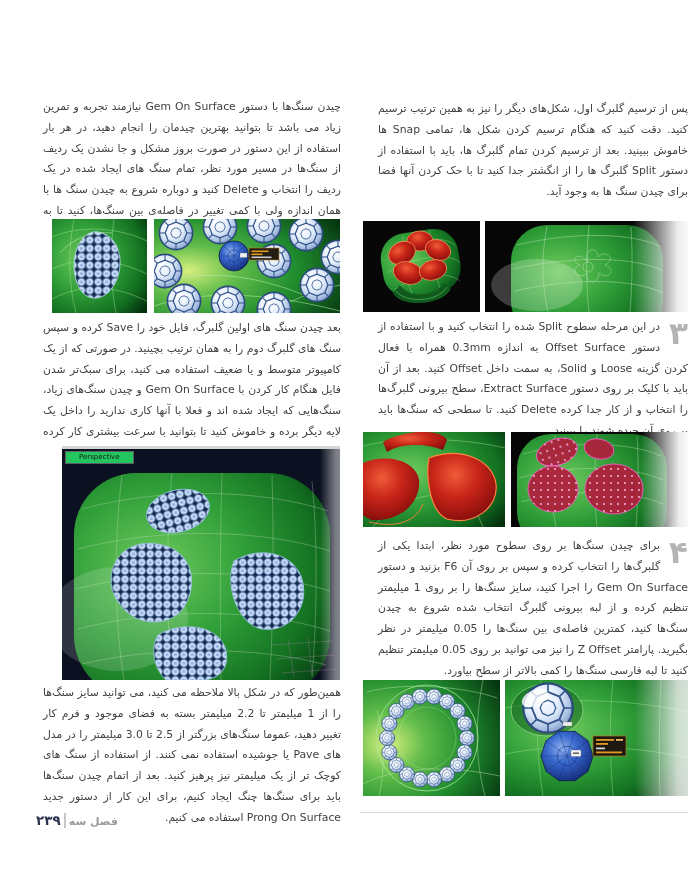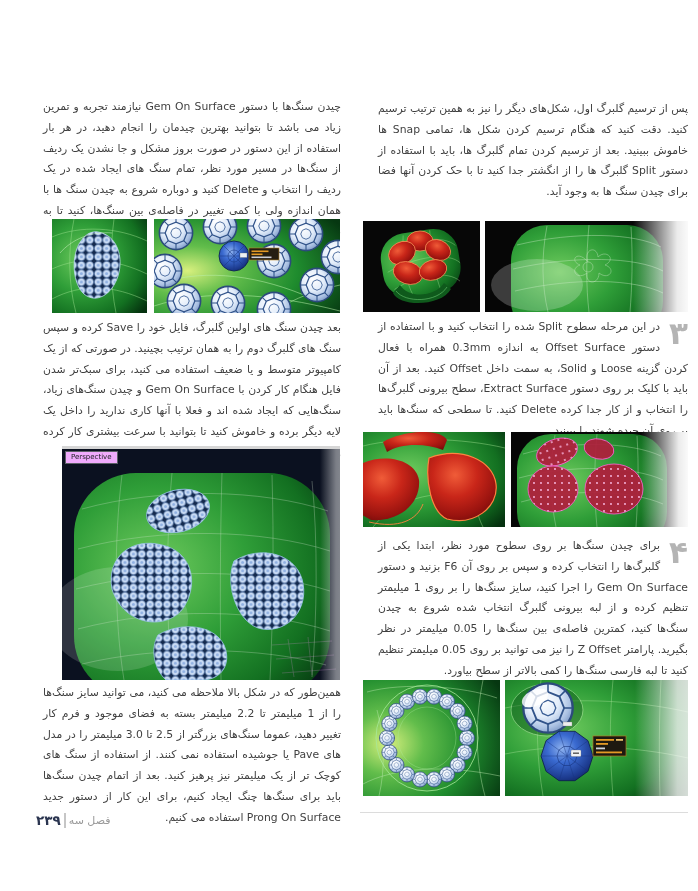--- a/index.html
+++ b/index.html
@@ -5,26 +5,26 @@
   html,body{margin:0;padding:0;background:#ffffff;}
   .page{position:relative;width:698px;height:891px;background:#ffffff;overflow:hidden;
         font-family:"DejaVu Sans",sans-serif;}
   .para{position:absolute;direction:rtl;text-align:justify;font-size:10.8px;
         line-height:20.8px;color:#3f3f3f;}
   .secnum{float:right;font-size:31px;line-height:27px;font-weight:bold;color:#b4b4b4;
           margin:3px 0 0 9px;}
   .fig{position:absolute;overflow:hidden;background:#071a09;}
   .fig svg{display:block;width:100%;height:100%;}
   .fig-top-strip{position:absolute;left:62px;top:446px;width:278px;height:3px;background:#d6d6d6;}
-  .vp-label{position:absolute;top:2px;left:3px;background:#f0abfc;color:#16181c;
-            font-size:7px;line-height:9px;padding:1px 5px;border:1px solid #5c6066;}
-  .footer{position:absolute;left:36px;top:812px;display:flex;align-items:center;gap:3px;}
+  .vp-label{position:absolute;top:2px;left:3px;background:#22c55e;color:#16181c;
+            font-size:7px;line-height:9px;padding:1px 13px;border:1px solid #5c6066;}
+  .footer{position:absolute;left:36px;top:812px;display:flex;align-items:flex-end;gap:3px;}
   .pagenum{font-size:13.5px;font-weight:bold;color:#2b3550;}
   .vbar{width:2px;height:15px;background:#c6c6c6;}
-  .chapter{font-size:11px;color:#9a9a9a;}
+  .chapter{font-size:11px;color:#9a9a9a;font-weight:bold;}
   .rule{position:absolute;background:#dcdcdc;}
 </style>
 </head>
 <body>
 
 <svg width="0" height="0" style="position:absolute" aria-hidden="true">
 <defs>
 <radialGradient id="grnA" cx="32%" cy="42%" r="85%">
   <stop offset="0" stop-color="#6fcb5e"></stop>
         <stop offset=".42" stop-color="#2f9e38"></stop>

